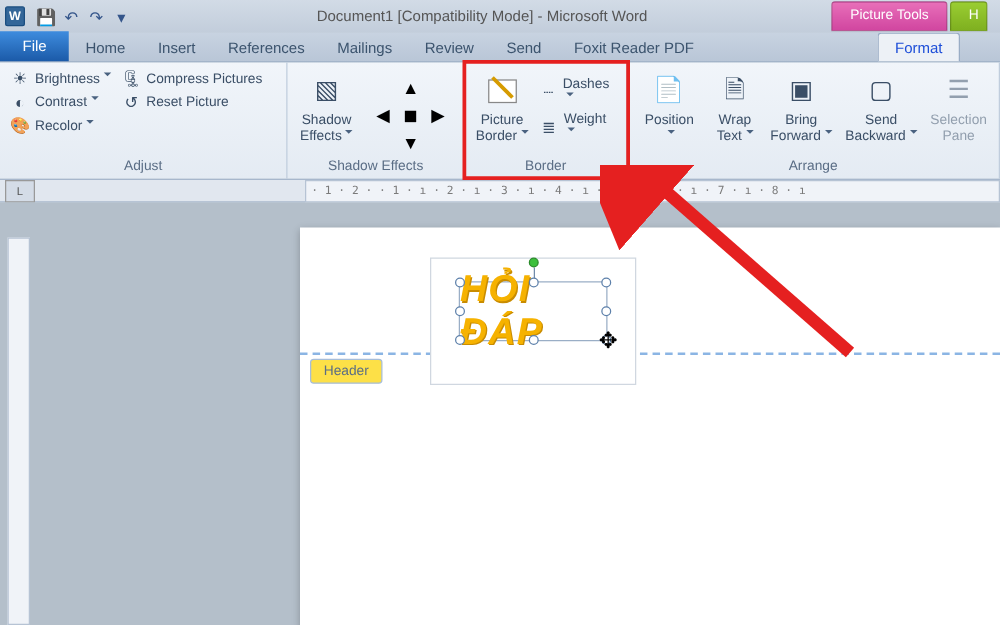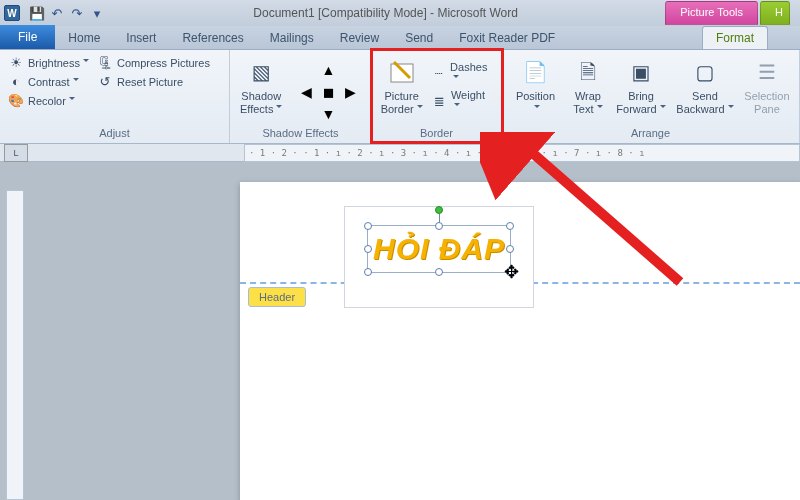--- a/index.html
+++ b/index.html
@@ -14,21 +14,21 @@
   .title-text { flex:1; text-align:center; font-size:12px; color:#555;}
   .tool-tabs { display:flex; gap:2px; margin-right:6px;}
   .tool-tab { padding:4px 14px 6px; font-size:11px; color:#fff; border-radius:3px 3px 0 0; border:1px solid rgba(0,0,0,.2);}
   .tool-tab.pink { background:linear-gradient(#e86fb9,#d146a0);}
   .tool-tab.green { background:linear-gradient(#9acd32,#7fb020); width:18px;}
 
   
   .tabs { height:24px; background:linear-gradient(#c8d3e1,#b9c6d7); display:flex; align-items:flex-end; font-size:12px; border-bottom:1px solid #9aadc5;}
   .file-tab { background:linear-gradient(#3e8cde,#1b5aa8); color:#fff; padding:0 18px; height:24px; display:flex;align-items:center; border-radius:0 0 0 0;}
   .tab { padding:4px 13px; color:#3c546e; cursor:default; }
-  .tab.active { background:#edf1f6; border:1px solid #9aadc5; border-bottom:none; border-radius:3px 3px 0 0; color:#4d7c0f;}
+  .tab.active { background:#edf1f6; border:1px solid #9aadc5; border-bottom:none; border-radius:3px 3px 0 0; color:#1d4ed8;}
 
   
   .ribbon { height:94px; background:linear-gradient(#f1f5fa,#e4ebf3); border-bottom:1px solid #a7b7cc; display:flex; position:relative;}
   .group { border-right:1px solid #c0cddd; display:flex; flex-direction:column; height:100%;}
   .group-body { flex:1; display:flex; align-items:flex-start; padding:4px 6px 0; gap:4px;}
   .group-label { font-size:11px; color:#5a6d85; text-align:center; padding:2px 0 4px; position:relative;}
   .dlauncher { position:absolute; right:4px; bottom:3px; font-size:9px; color:#6a809a;}
   .btn-v { display:flex; flex-direction:column; align-items:center; min-width:42px; padding:2px 4px; font-size:11px; color:#3a4e66; line-height:1.15; text-align:center;}
   .btn-v .ico { width:32px;height:32px; display:flex;align-items:center;justify-content:center; font-size:20px; margin-bottom:2px;}
   .drop::after{content:""; display:inline-block; border:3px solid transparent; border-top-color:#4a6280; margin-left:3px; vertical-align:2px;}
@@ -46,21 +46,21 @@
   .ruler-track { flex:1; position:relative; height:18px; margin-left:216px; background:#f0f3f8; border:1px solid #b6c3d4; overflow:hidden; font-family:monospace; font-size:9px; letter-spacing:0; white-space:nowrap; line-height:16px; padding-left:4px; color:#7a7a7a;}
 
   
   .workspace { position:absolute; top:162px; left:0; right:0; bottom:0; background:#b4bfca; }
   .ruler-v { position:absolute; left:6px; top:28px; width:18px; bottom:0; background:#f0f3f8; border:1px solid #b6c3d4;}
   .page { position:absolute; left:240px; top:20px; width:560px; height:320px; background:#fff; box-shadow:0 2px 6px rgba(0,0,0,.25);}
   .header-line { position:absolute; left:0; right:0; top:100px; border-top:2px dashed #8bb5e4;}
   .header-tab { position:absolute; left:8px; top:105px; background:#fde047; border:1px solid #a6bdd9; border-radius:3px; padding:3px 10px; font-size:11px; color:#5a6d85;}
 
   
-  .img-sel { position:absolute; left:104px; top:24px; width:190px; height:102px; background:#fff; border:1px solid #d0d7e0;}
+  .img-sel { position:absolute; left:104px; top:24px; width:165px; height:102px; background:#fff; border:1px solid #d0d7e0;}
   .img-inner { position:absolute; left:22px; top:18px; right:22px; height:48px; border:1px solid #9aaec6;}
   .handle { position:absolute; width:8px;height:8px; background:#fff; border:1px solid #5d80aa; border-radius:50%;}
   .rot { position:absolute; width:8px;height:8px; background:#3cbf3c; border:1px solid #2a8a2a; border-radius:50%; left:50%; top:-20px; margin-left:-4px;}
   .rot-line{position:absolute;left:50%;top:-12px;width:1px;height:12px;background:#6f8aaa;}
   .logo-text { font-weight:900; font-size:30px; color:#f6b200; letter-spacing:1px; display:flex;align-items:center;justify-content:center;height:100%; font-style:italic; text-shadow:1px 1px 0 #c98c00;}
   .cursor-move { position:absolute; right:14px; top:54px; font-size:18px; color:#000; transform:rotate(0deg);}
 
   
   .arrow { position:absolute; pointer-events:none; }
 </style>

